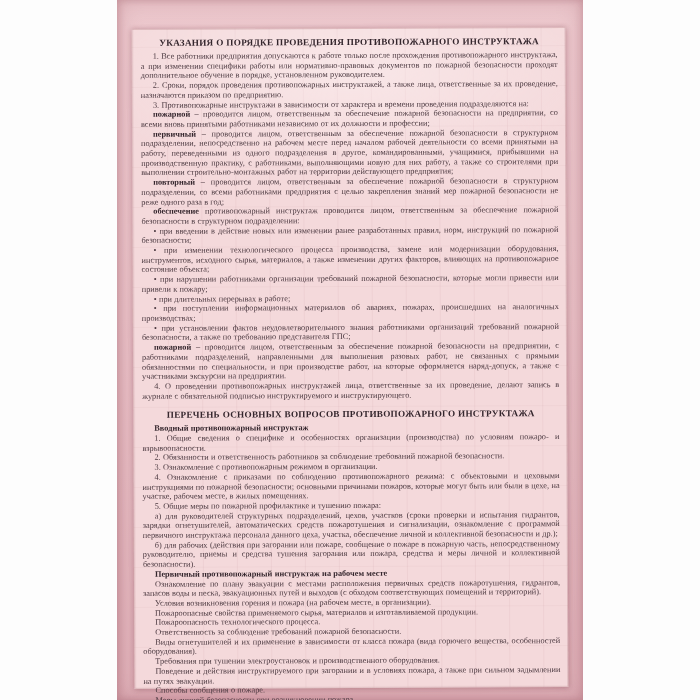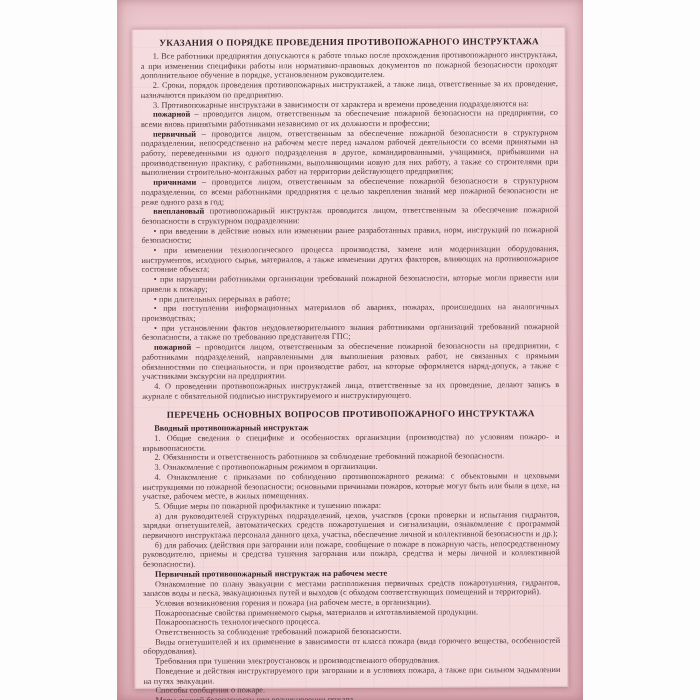--- a/index.html
+++ b/index.html
@@ -61,22 +61,22 @@
   <div class="photo">
     <div class="paper">
       <div class="textcol" id="doc-body">
           <section class="sec">
             <h2 class="doc-title">УКАЗАНИЯ О ПОРЯДКЕ ПРОВЕДЕНИЯ ПРОТИВОПОЖАРНОГО ИНСТРУКТАЖА</h2>
             <p class="blk p">1. Все работники предприятия допускаются к работе только после прохождения противопожарного инструктажа, а при изменении специфики работы или нормативно-правовых документов по пожарной безопасности проходят дополнительное обучение в порядке, установленном руководителем.</p>
             <p class="blk p">2. Сроки, порядок проведения противопожарных инструктажей, а также лица, ответственные за их проведение, назначаются приказом по предприятию.</p>
             <p class="blk p">3. Противопожарные инструктажи в зависимости от характера и времени проведения подразделяются на:</p>
             <p class="blk term"><b class="lead">пожарной</b> – проводится лицом, ответственным за обеспечение пожарной безопасности на предприятии, со всеми вновь принятыми работниками независимо от их должности и профессии;</p>
             <p class="blk term"><b class="lead">первичный</b> – проводится лицом, ответственным за обеспечение пожарной безопасности в структурном подразделении, непосредственно на рабочем месте перед началом рабочей деятельности со всеми принятыми на работу, переведенными из одного подразделения в другое, командированными, учащимися, прибывшими на производственную практику, с работниками, выполняющими новую для них работу, а также со строителями при выполнении строительно-монтажных работ на территории действующего предприятия;</p>
-            <p class="blk term"><b class="lead">причинами</b> – проводится лицом, ответственным за обеспечение пожарной безопасности в структурном подразделении, со всеми работниками предприятия с целью закрепления знаний мер пожарной безопасности не реже одного раза в год;</p>
-            <p class="blk term"><b class="lead">внеплановый</b> противопожарный инструктаж проводится лицом, ответственным за обеспечение пожарной безопасности в структурном подразделении:</p>
+            <p class="blk term"><b class="lead">повторный</b> – проводится лицом, ответственным за обеспечение пожарной безопасности в структурном подразделении, со всеми работниками предприятия с целью закрепления знаний мер пожарной безопасности не реже одного раза в год;</p>
+            <p class="blk term"><b class="lead">обеспечение</b> противопожарный инструктаж проводится лицом, ответственным за обеспечение пожарной безопасности в структурном подразделении:</p>
             <p class="blk bullet">при введении в действие новых или изменении ранее разработанных правил, норм, инструкций по пожарной безопасности;</p>
             <p class="blk bullet">при изменении технологического процесса производства, замене или модернизации оборудования, инструментов, исходного сырья, материалов, а также изменении других факторов, влияющих на противопожарное состояние объекта;</p>
             <p class="blk bullet">при нарушении работниками организации требований пожарной безопасности, которые могли привести или привели к пожару;</p>
             <p class="blk bullet">при длительных перерывах в работе;</p>
             <p class="blk bullet">при поступлении информационных материалов об авариях, пожарах, происшедших на аналогичных производствах;</p>
             <p class="blk bullet">при установлении фактов неудовлетворительного знания работниками организаций требований пожарной безопасности, а также по требованию представителя ГПС;</p>
             <p class="blk term"><b class="lead">пожарной</b> – проводится лицом, ответственным за обеспечение пожарной безопасности на предприятии, с работниками подразделений, направленными для выполнения разовых работ, не связанных с прямыми обязанностями по специальности, и при производстве работ, на которые оформляется наряд-допуск, а также с участниками экскурсии на предприятии.</p>
             <p class="blk p">4. О проведении противопожарных инструктажей лица, ответственные за их проведение, делают запись в журнале с обязательной подписью инструктируемого и инструктирующего.</p>
           </section>
           <section class="sec">

